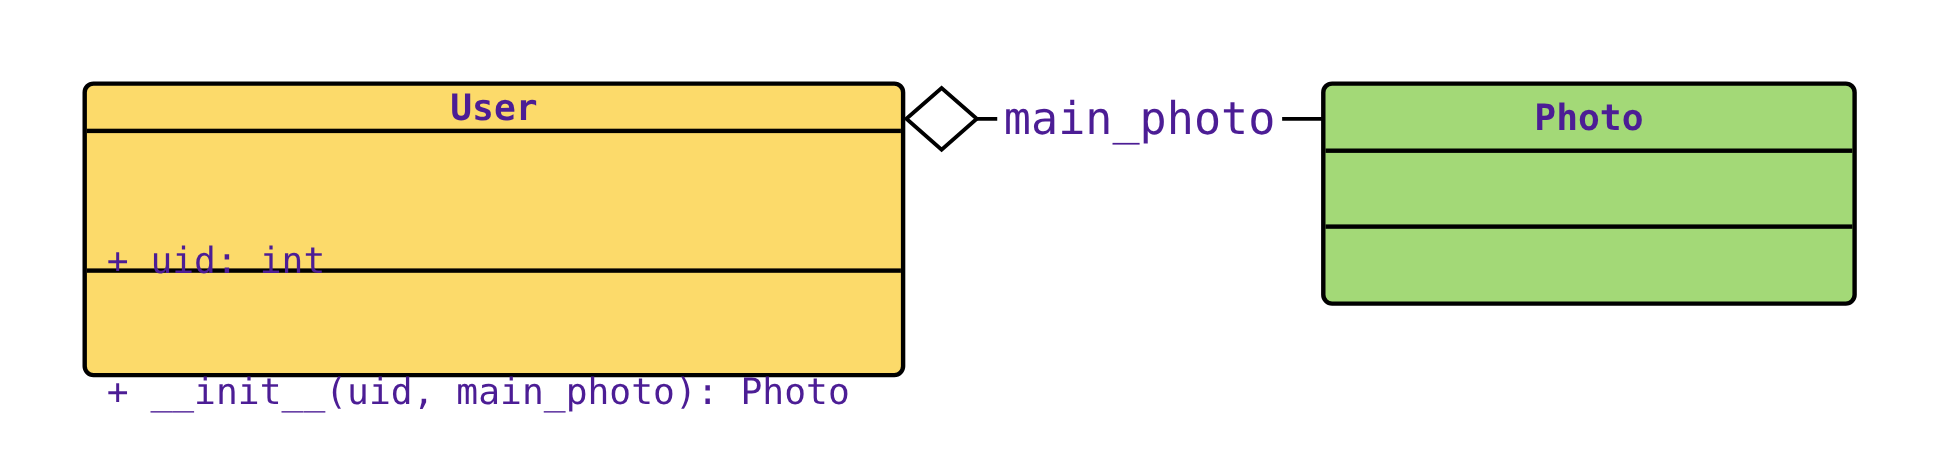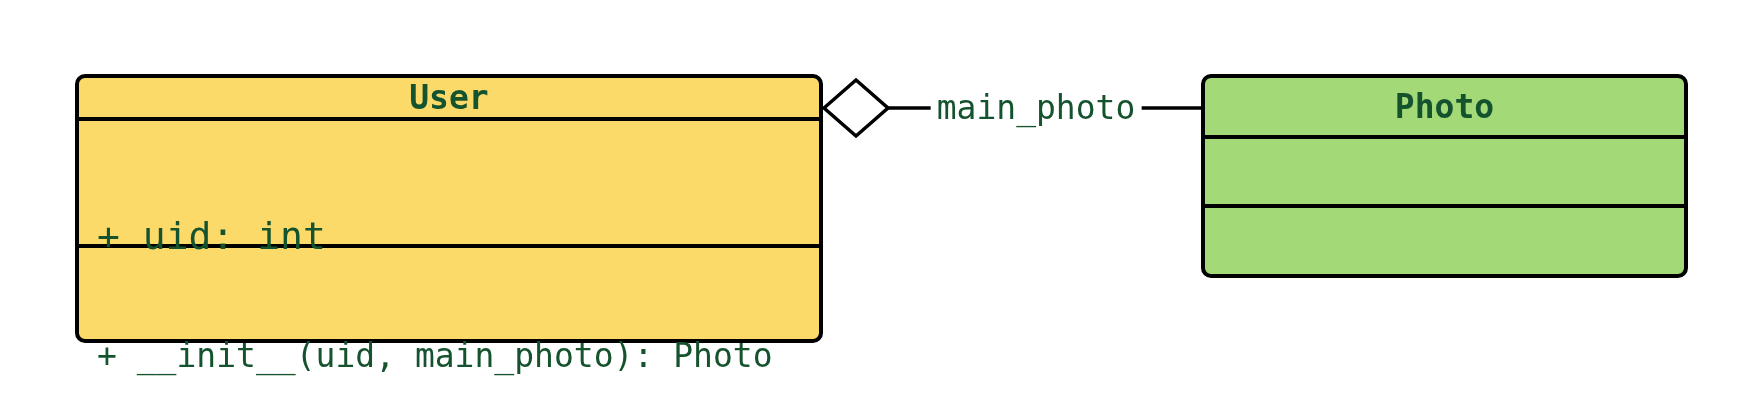--- a/index.html
+++ b/index.html
@@ -2,21 +2,21 @@
 <html><head>
 <meta charset="utf-8">
 <style>
   html, body { margin: 0; padding: 0; background: #ffffff; }
   .canvas {
     position: relative;
     width: 1763px;
     height: 420px;
     background: #ffffff;
     font-family: "DejaVu Sans Mono", "Liberation Mono", monospace;
-    color: #14532d;
+    color: #4c1d95;
     overflow: hidden;
   }
   .uml-class {
     position: absolute;
     box-sizing: border-box;
     border: 4px solid #000000;
     border-radius: 10px;
     display: flex;
     flex-direction: column;
   }
@@ -29,21 +29,21 @@
     font-weight: bold;
     font-size: 33px;
   }
   .user-class { left: 75px; top: 74px; width: 748px; height: 269px; }
   .user-class .header { height: 62px; }
   .user-class .attrs {
     box-sizing: border-box;
     height: 127px;
     border-bottom: 4px solid #000000;
     padding: 28px 0 0 18px;
-    font-size: 38px;
+    font-size: 33px;
     line-height: 35px;
     white-space: pre;
   }
   .user-class .methods {
     flex: 1;
     padding: 20px 0 0 18px;
     font-size: 33px;
     line-height: 35px;
     white-space: pre;
   }
@@ -62,21 +62,21 @@
     z-index: 1;
     pointer-events: none;
   }
   .edge-label {
     position: absolute;
     left: 1036px;
     top: 108px;
     transform: translate(-50%, -50%);
     background: #ffffff;
     padding: 0 6px;
-    font-size: 33px;
+    font-size: 41px;
     line-height: 38px;
     z-index: 2;
     white-space: pre;
   }
 </style>
 </head>
 <body>
 
 <div class="canvas">
 

